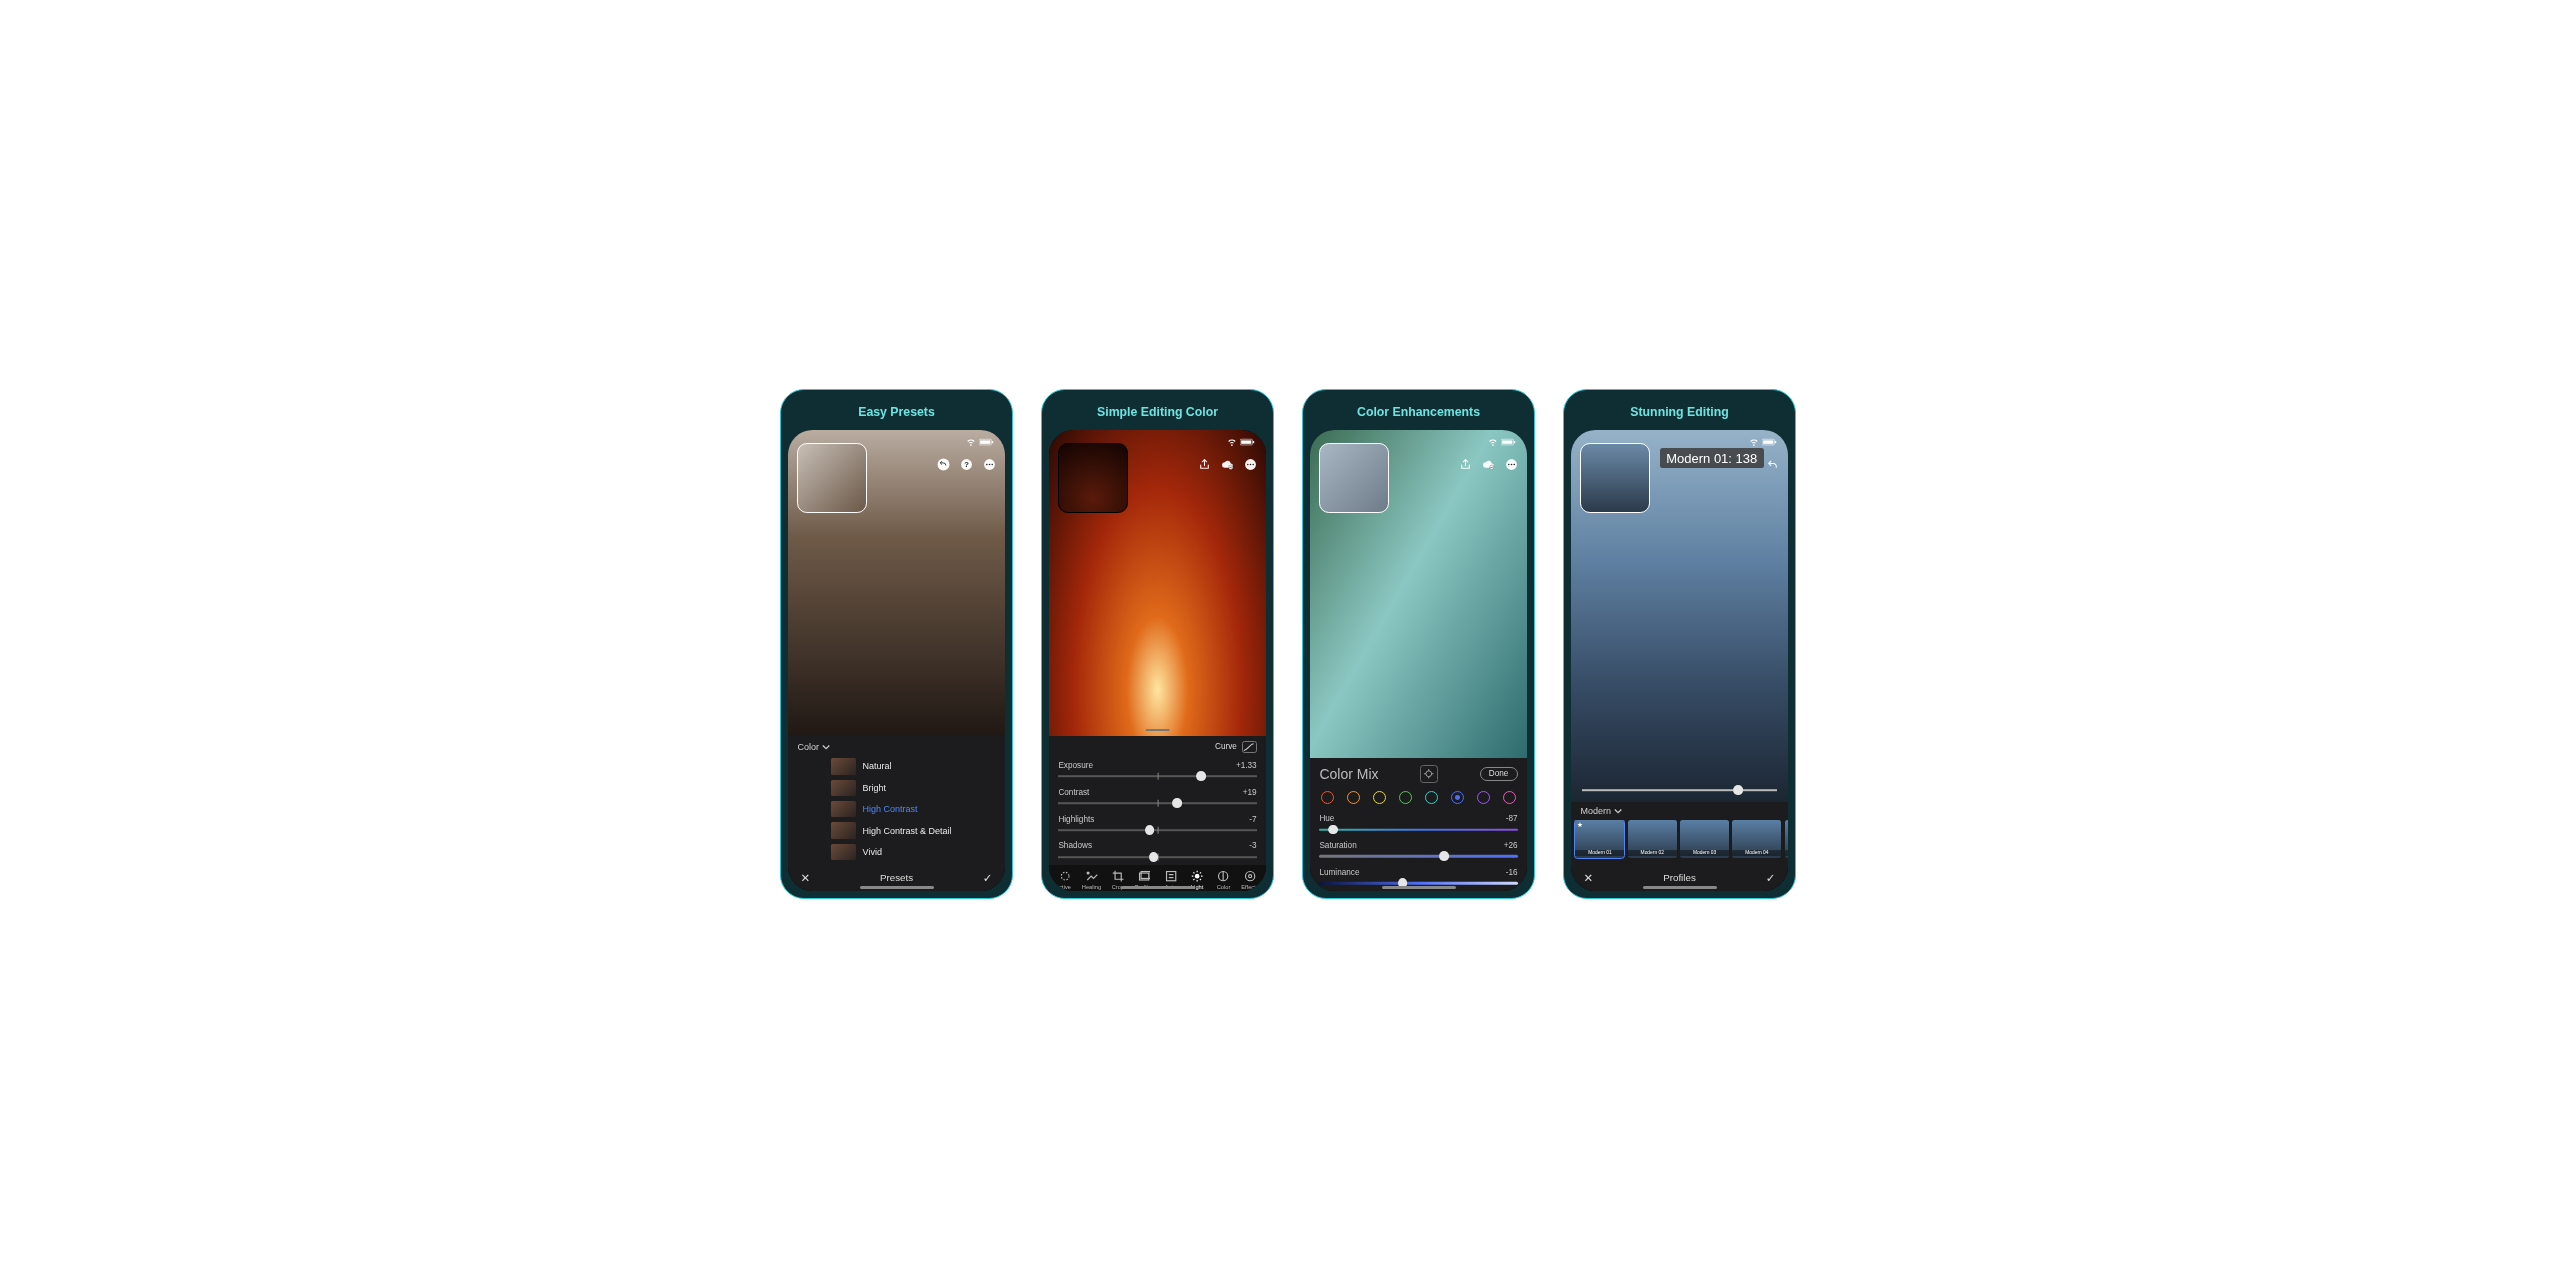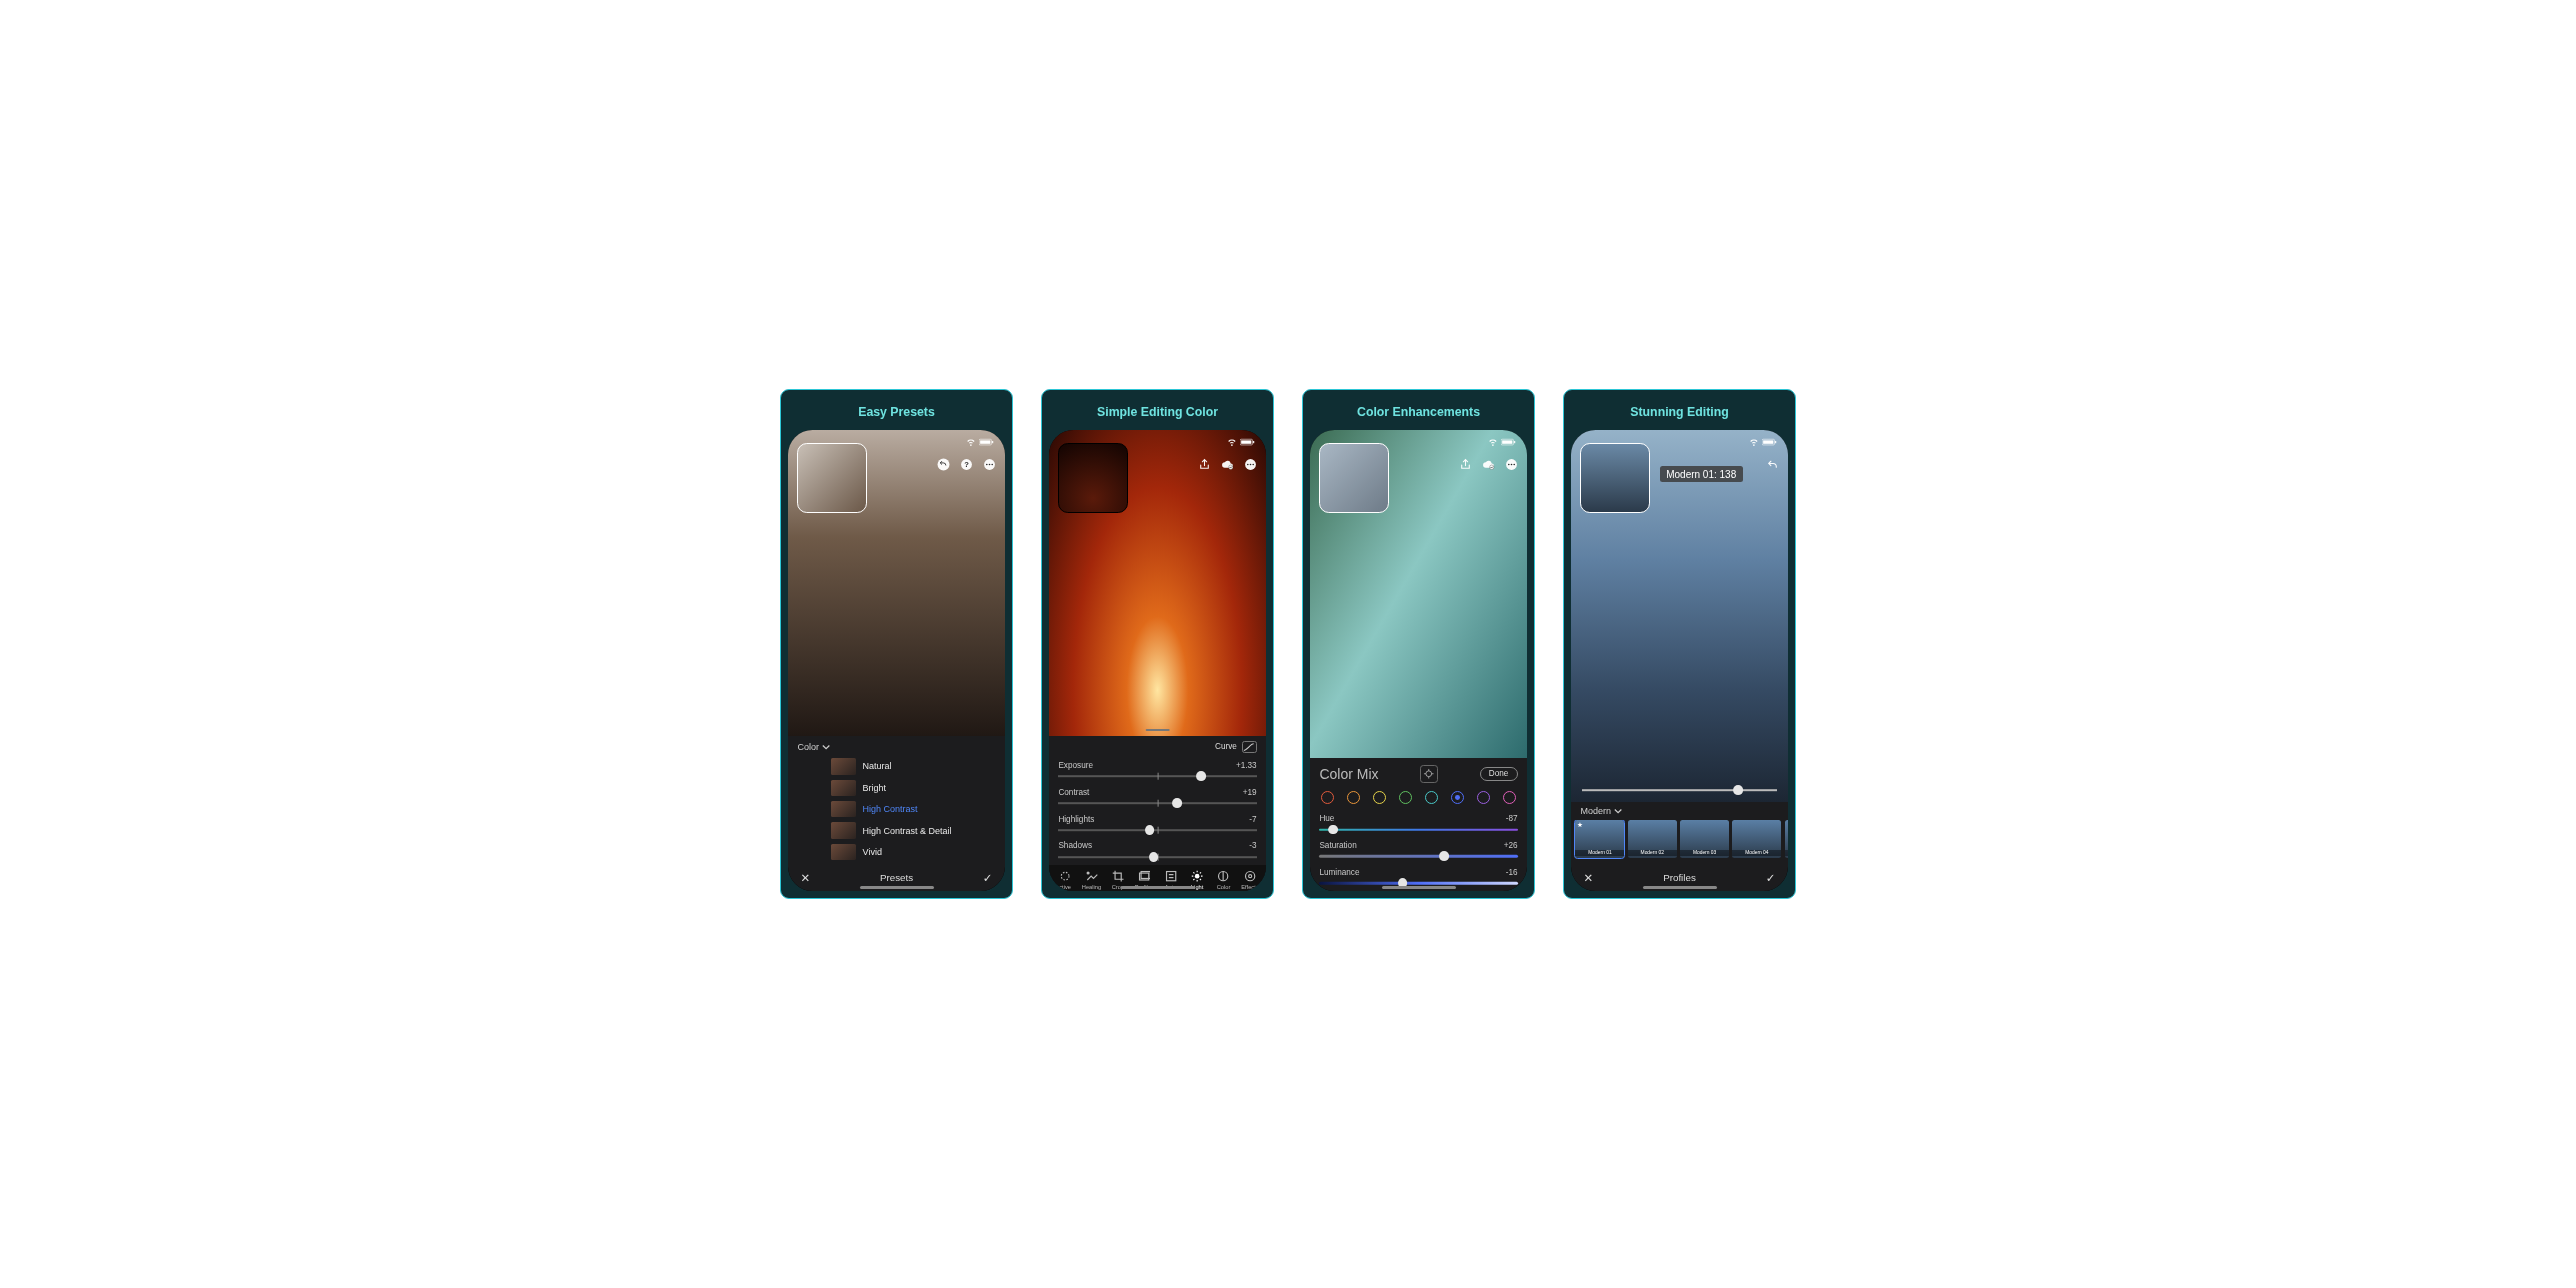--- a/index.html
+++ b/index.html
@@ -20,21 +20,21 @@
     display:flex;
     align-items:center;
     justify-content:center;
     padding:33px;
   }
   .row{display:flex;gap:28px;align-items:flex-start;}
   .phone{
     width:233px;
     height:510px;
     background:var(--teal);
-    border-radius:9px;
+    border-radius:24px;
     border:1.6px solid var(--teal-border);
     padding:14.8px 6.6px 6.6px 6.6px;
     display:flex;flex-direction:column;
     position:relative;
     overflow:hidden;
   }
   .heading{
     color:#6fe3e0;
     font-size:12.3px;
     font-weight:600;
@@ -117,22 +117,22 @@
   
   .profile-head{display:flex;align-items:center;gap:3.3px;padding:4.9px 9.8px 3.3px;color:#d0d0d0;font-size:9px;}
   .profile-strip{display:flex;gap:3.3px;padding:0 4.9px 4.9px;overflow:hidden;}
   .profile-th{position:relative;width:49px;height:38px;border-radius:2.5px;background:linear-gradient(180deg,#5a7fa5,#2b3a4a);flex-shrink:0;}
   .profile-th.sel{outline:1.6px solid #4f86f7;}
   .profile-th .pl{position:absolute;bottom:1.6px;left:0;right:0;text-align:center;font-size:4.9px;color:#fff;background:rgba(0,0,0,.4);padding:0.8px 0;}
   .star{position:absolute;top:1.6px;left:1.6px;color:#fff;font-size:6.6px;}
 
   
   .overlay-chip{
-    position:absolute;top:36px;left:89px;z-index:6;
-    background:rgba(60,60,60,.85);color:#fff;font-size:10px;
+    position:absolute;top:18px;left:89px;z-index:6;
+    background:rgba(60,60,60,.85);color:#fff;font-size:13px;
     padding:2.5px 6.6px;border-radius:2.5px;
   }
   .overlay-slider{
     position:absolute;left:11.5px;right:11.5px;bottom:4.9px;z-index:4;
   }
 
   
   .ph-portrait{background:linear-gradient(180deg,#b9aca1 0%,#6f5a48 35%,#201814 100%);}
   .ph-torii{background:radial-gradient(ellipse at 50% 85%,#ffe6a1 0%,#e06a1a 20%,#a3270a 55%,#2a0904 100%);}
   .ph-truck{background:linear-gradient(120deg,#3b6b52 0%,#8bc7c2 45%,#2d6b6d 100%);}

